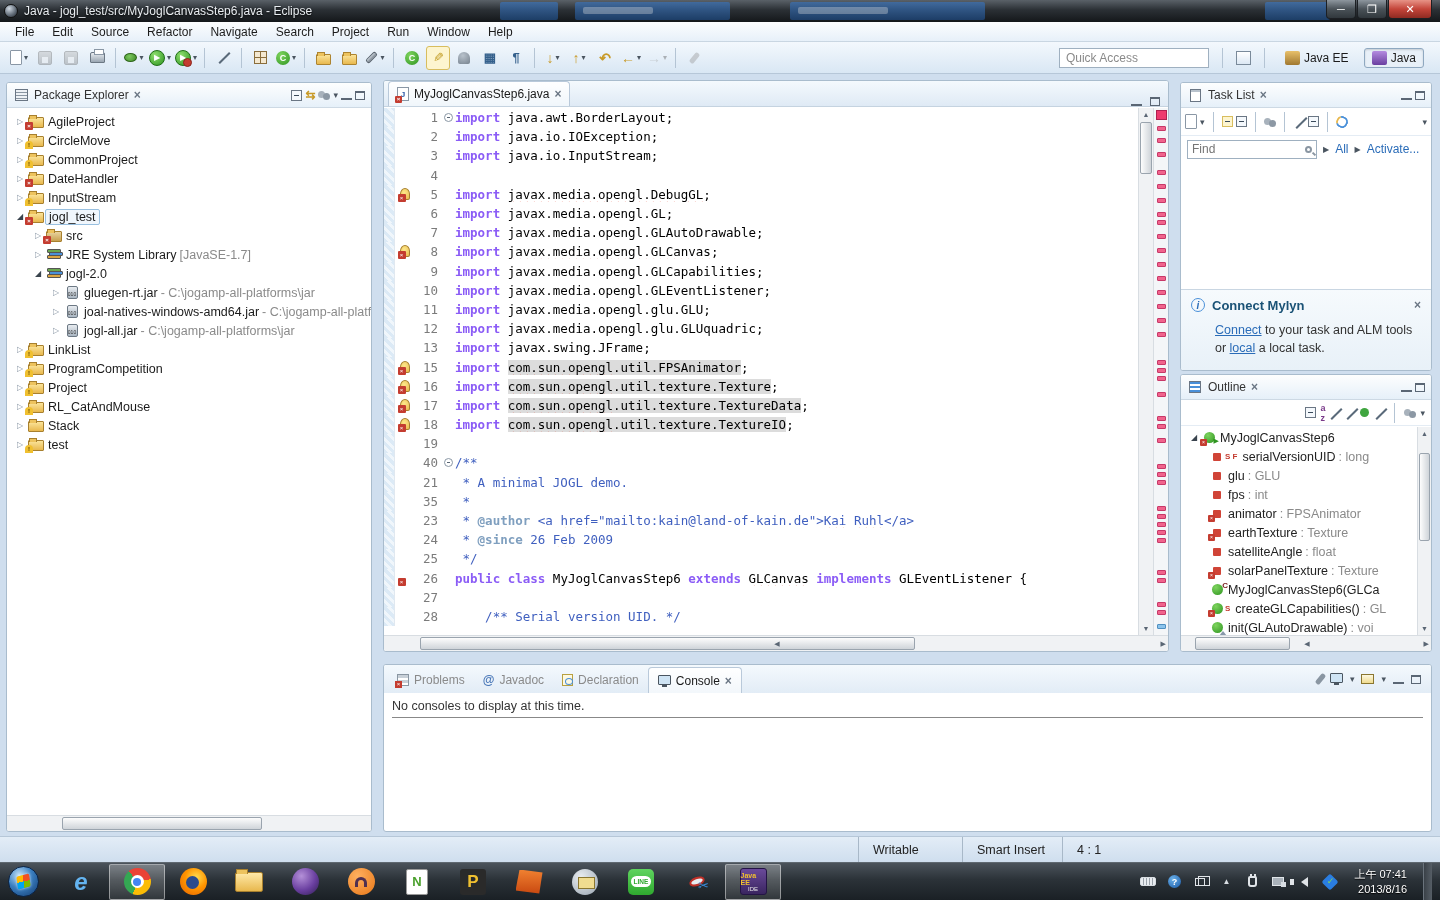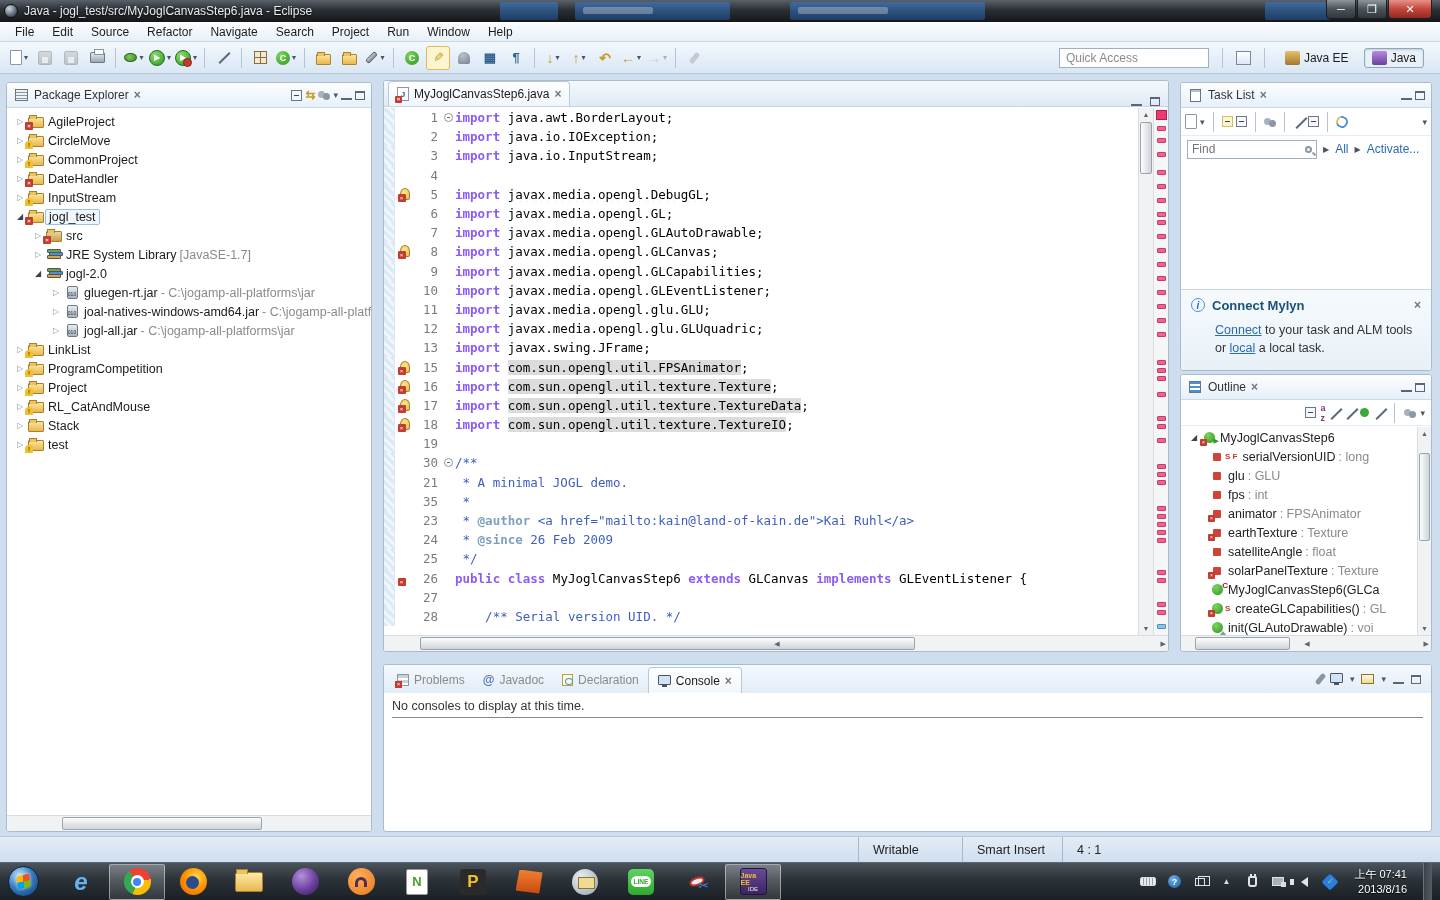--- a/index.html
+++ b/index.html
@@ -734,21 +734,21 @@
           <div class="crow">
             <span class="c-hatch"></span>
             <span class="c-gicon"></span>
             <span class="c-lnum">19</span>
             <span class="c-fold"></span>
             <span class="c-code"></span>
           </div>
           <div class="crow">
             <span class="c-hatch"></span>
             <span class="c-gicon"></span>
-            <span class="c-lnum">30</span>
+            <span class="c-lnum">40</span>
             <span class="c-fold">
               <span class="foldm"></span>
             </span>
             <span class="c-code"><span class="tok-jd">/**</span></span>
           </div>
           <div class="crow">
             <span class="c-hatch"></span>
             <span class="c-gicon"></span>
             <span class="c-lnum">21</span>
             <span class="c-fold"></span>

